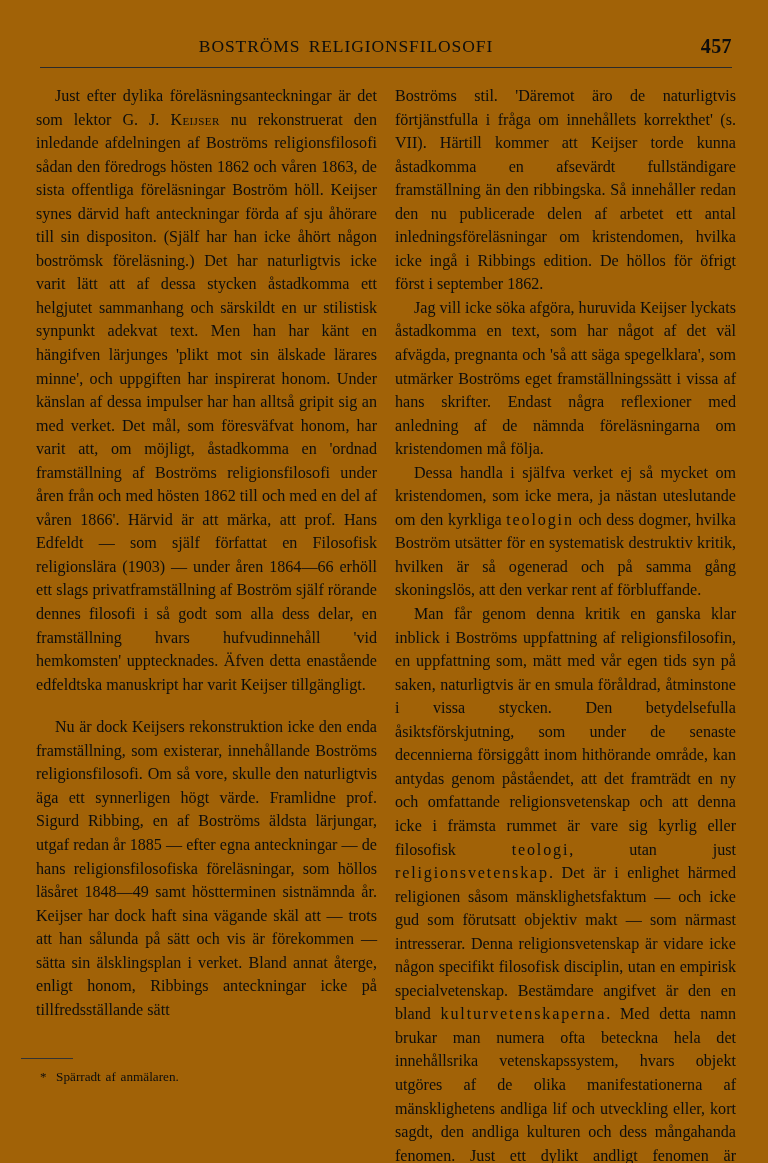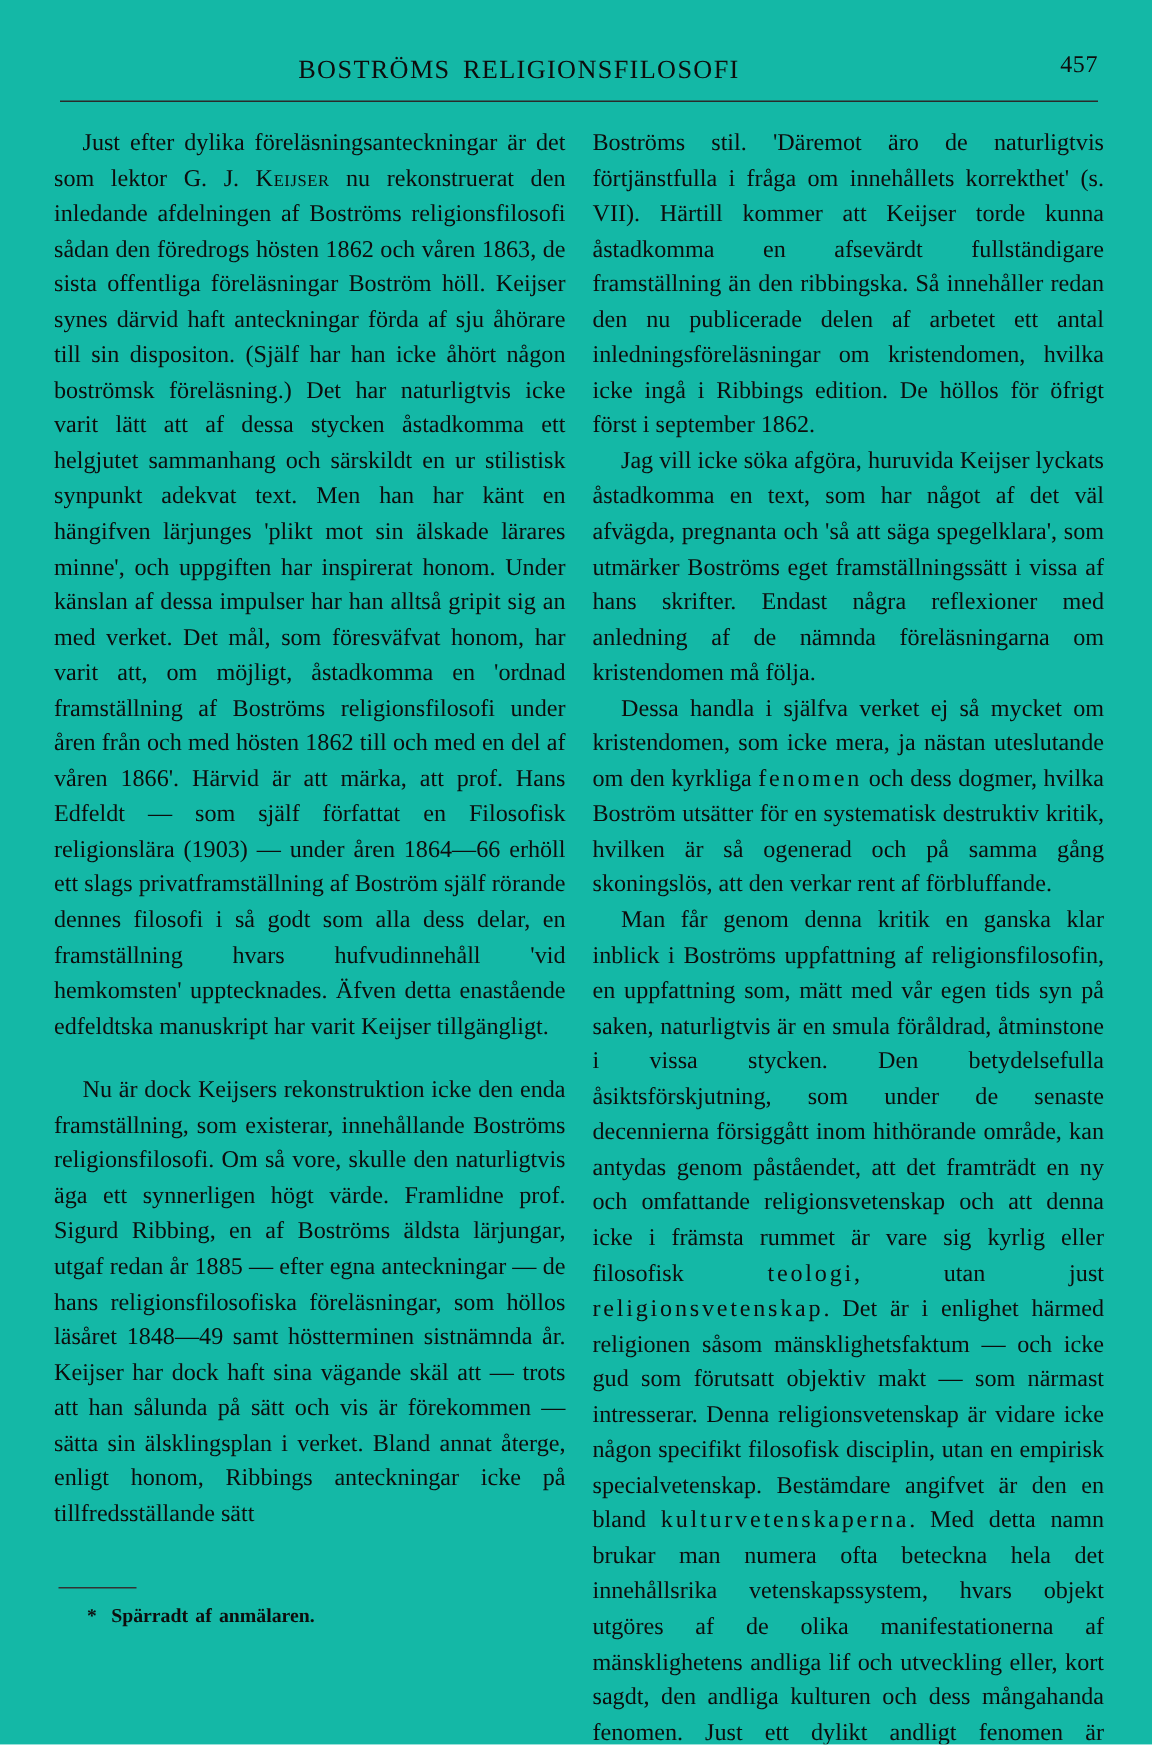--- a/index.html
+++ b/index.html
@@ -10,21 +10,21 @@
   }
   body {
     font-family: "Liberation Serif", "DejaVu Serif", serif;
     color: #0d0d0d;
   }
   #page {
     position: relative;
     width: 768px;
     height: 1163px;
     margin: 0 auto;
-    background: #14b8a6;
+    background: #a16207;
     overflow: hidden;
   }
 
   
   #runhead {
     position: absolute;
     left: 36px;
     top: 36px;
     width: 700px;
     height: 34px;
@@ -37,22 +37,22 @@
     text-align: center;
     font-size: 17.5px;
     letter-spacing: 0.9px;
     word-spacing: 3px;
     white-space: nowrap;
   }
   #runhead .rh-folio {
     position: absolute;
     right: 4px;
     top: -1px;
-    font-size: 16px;
-    font-weight: normal;
+    font-size: 20px;
+    font-weight: bold;
     letter-spacing: 0.4px;
   }
   #runhead .rh-rule {
     position: absolute;
     left: 4px;
     top: 31px;
     width: 692px;
     height: 1px;
     background: #2a2a2a;
   }
@@ -89,24 +89,23 @@
     font-variant: small-caps;
     letter-spacing: 0.4px;
   }
   .sp {
     letter-spacing: 1.85px;
   }
 
   
   #footnote {
     position: absolute;
-    left: 36px;
+    left: 18px;
     top: 1058px;
     width: 341px;
-    font-weight: bold;
   }
   #footnote .fn-rule {
     width: 52px;
     height: 1px;
     background: #333;
     margin: 0 0 9px 3px;
   }
   #footnote .fn-text {
     font-size: 13.2px;
     line-height: 17px;
@@ -136,21 +135,21 @@
       <p class="indent gap-before">Nu är dock Keijsers rekonstruktion icke den enda framställning, som existerar, innehållande Boströms religionsfilosofi. Om så vore, skulle den naturligtvis äga ett synnerligen högt värde. Framlidne prof. Sigurd Ribbing, en af Boströms äldsta lärjungar, utgaf redan år 1885 — efter egna anteckningar — de hans religionsfilosofiska föreläsningar, som höllos läsåret 1848—49 samt höstterminen sistnämnda år. Keijser har dock haft sina vägande skäl att — trots att han sålunda på sätt och vis är förekommen — sätta sin älsklingsplan i verket. Bland annat återge, enligt honom, Ribbings anteckningar icke på tillfredsställande sätt</p>
 
     </div>
 
     <div class="col">
 
       <p>Boströms stil. 'Däremot äro de naturligtvis förtjänstfulla i fråga om innehållets korrekthet' (s. VII). Härtill kommer att Keijser torde kunna åstadkomma en afsevärdt fullständigare framställning än den ribbingska. Så innehåller redan den nu publicerade delen af arbetet ett antal inledningsföreläsningar om kristendomen, hvilka icke ingå i Ribbings edition. De höllos för öfrigt först i september 1862.</p>
 
       <p class="indent">Jag vill icke söka afgöra, huruvida Keijser lyckats åstadkomma en text, som har något af det väl afvägda, pregnanta och 'så att säga spegelklara', som utmärker Boströms eget framställningssätt i vissa af hans skrifter. Endast några reflexioner med anledning af de nämnda föreläsningarna om kristendomen må följa.</p>
 
-      <p class="indent">Dessa handla i själfva verket ej så mycket om kristendomen, som icke mera, ja nästan uteslutande om den kyrkliga <span class="sp">fenomen</span> och dess dogmer, hvilka Boström utsätter för en systematisk destruktiv kritik, hvilken är så ogenerad och på samma gång skoningslös, att den verkar rent af förbluffande.</p>
+      <p class="indent">Dessa handla i själfva verket ej så mycket om kristendomen, som icke mera, ja nästan uteslutande om den kyrkliga <span class="sp">teologin</span> och dess dogmer, hvilka Boström utsätter för en systematisk destruktiv kritik, hvilken är så ogenerad och på samma gång skoningslös, att den verkar rent af förbluffande.</p>
 
       <p class="indent">Man får genom denna kritik en ganska klar inblick i Boströms uppfattning af religionsfilosofin, en uppfattning som, mätt med vår egen tids syn på saken, naturligtvis är en smula föråldrad, åtminstone i vissa stycken. Den betydelsefulla åsiktsförskjutning, som under de senaste decennierna försiggått inom hithörande område, kan antydas genom påståendet, att det framträdt en ny och omfattande religionsvetenskap och att denna icke i främsta rummet är vare sig kyrlig eller filosofisk <span class="sp">teologi</span>, utan just <span class="sp">religionsvetenskap</span>. Det är i&nbsp;enlighet härmed religionen såsom mänsklighetsfaktum — och icke gud som förutsatt objektiv makt — som närmast intresserar. Denna religionsvetenskap är vidare icke någon specifikt filosofisk disciplin, utan en empirisk specialvetenskap. Bestämdare angifvet är den en bland <span class="sp">kulturvetenskaperna</span>. Med detta namn brukar man numera ofta beteckna hela det innehållsrika vetenskapssystem, hvars objekt utgöres af de olika manifestationerna af mänsklighetens andliga lif och utveckling eller, kort sagdt, den andliga kulturen och dess mångahanda fenomen. Just ett dylikt andligt fenomen är religionen och i sina högre former det kanske renast andliga af dem alla.</p>
 
     </div>
 
   </div>
 
   <div id="footnote">
     <div class="fn-rule"></div>
     <div class="fn-text"><span class="fn-star">*</span>&nbsp;&nbsp;<span>Spärradt af anmälaren.</span></div>

